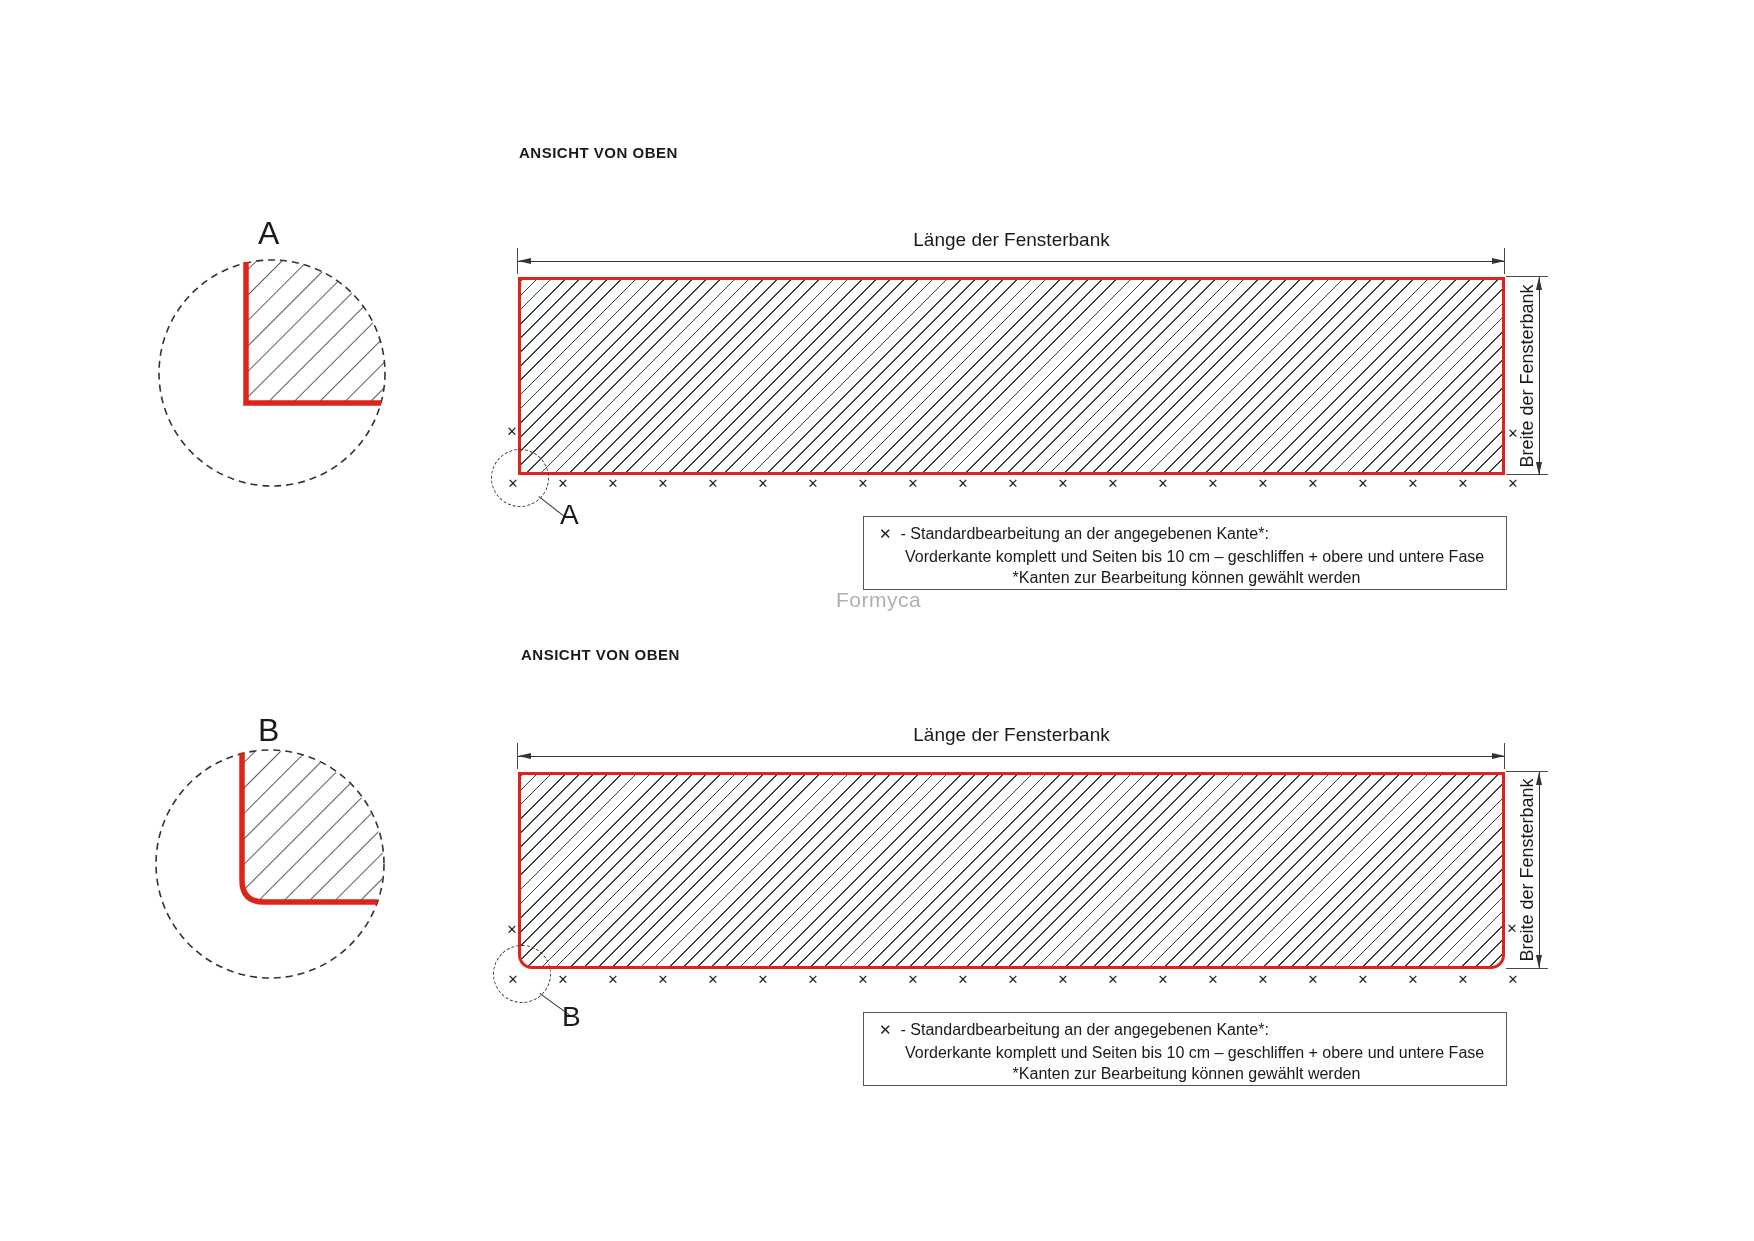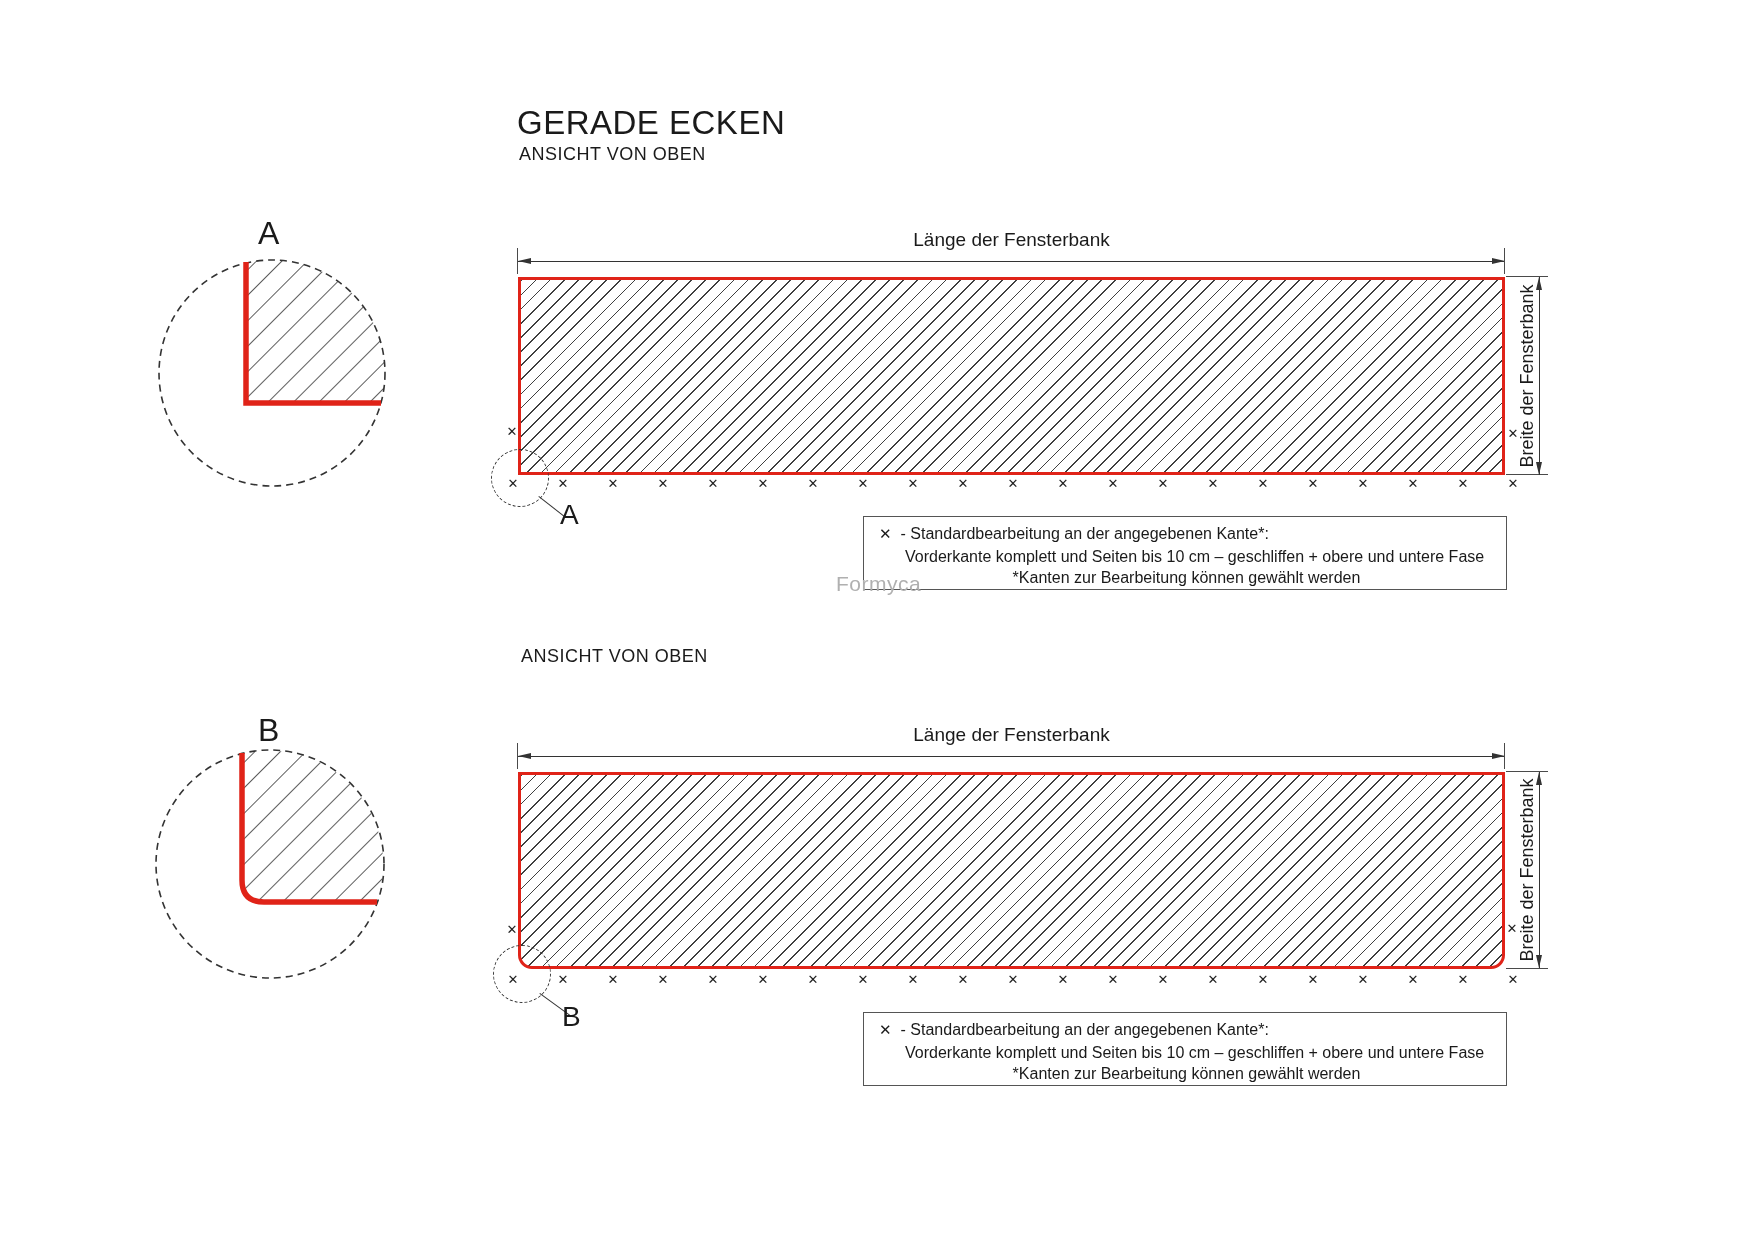--- a/index.html
+++ b/index.html
@@ -1,20 +1,20 @@
 <!DOCTYPE html>
 <html><head>
 <meta charset="utf-8">
 <style>
   html,body{margin:0;padding:0;background:#fff;}
   #canvas{position:relative;width:1754px;height:1241px;background:#ffffff;overflow:hidden;
           font-family:"Liberation Sans", sans-serif;color:#1a1a1a;}
   .abs{position:absolute;}
   .title{font-size:33px;letter-spacing:.5px;white-space:nowrap;}
-  .subtitle{font-size:18px;letter-spacing:.5px;white-space:nowrap;}
+  .subtitle{font-size:15px;letter-spacing:.5px;white-space:nowrap;font-weight:bold;}
   .dimlabel{font-size:19px;text-align:center;white-space:nowrap;}
   .vlabel{font-size:18px;text-align:center;white-space:nowrap;transform:rotate(-90deg);}
   .biglabel{font-size:32px;}
   .smalllabel{font-size:28px;}
   .watermark{font-size:21px;color:#b0b0b0;letter-spacing:.5px;}
   .slab{box-sizing:border-box;border:3px solid #e02318;background-color:#fff;
         background-image:repeating-linear-gradient(135deg,#3f3f3f 0px,#3f3f3f 1.2px,transparent 1.2px,transparent 10px);}
   .slab.rounded{border-radius:0 0 14px 14px;}
   .hline{height:0;border-top:1.4px solid #333;}
   .vline{width:0;border-left:1.4px solid #333;}
@@ -34,21 +34,20 @@
   .legend .row1{white-space:nowrap;}
   .legend .lmark{font-family:"DejaVu Sans", sans-serif;font-size:15px;margin-right:9px;}
   .legend .row2{margin-left:26px;white-space:nowrap;}
   .legend .row3{text-align:center;white-space:nowrap;}
 </style>
 </head>
 <body>
 
 <div id="canvas">
 
-  <div class="abs title" style="left:517px;top:104px;">GERADE ECKEN</div>
   <div class="abs subtitle" style="left:519px;top:144px;">ANSICHT VON OBEN</div>
 
   <div class="abs biglabel" style="left:258px;top:215px;">A</div>
   <svg class="abs" style="left:157px;top:258px;" width="230" height="230" viewBox="0 0 230 230">
     <defs>
       <pattern id="hatchA" patternUnits="userSpaceOnUse" width="18" height="18" patternTransform="rotate(-45)">
         <line x1="0" y1="0" x2="18" y2="0" stroke="#3f3f3f" stroke-width="1.7"></line>
       </pattern>
     </defs>
     <path d="M 89,5 L 89,145 L 224,145 A 113 113 0 0 0 89,5 Z" fill="url(#hatchA)" stroke="none"></path>
@@ -75,21 +74,21 @@
   <div class="abs minicircle" style="left:491px;top:449px;"></div>
   <div class="abs leader" style="left:539px;top:496px;width:34px;transform:rotate(38deg);"></div>
   <div class="abs smalllabel" style="left:560px;top:499px;">A</div>
 
   <div class="abs legend" style="left:863px;top:516px;">
     <div class="row1"><span class="lmark">✕</span><span>- Standardbearbeitung an der angegebenen Kante*:</span></div>
     <div class="row2">Vorderkante komplett und Seiten bis 10 cm – geschliffen + obere und untere Fase</div>
     <div class="row3">*Kanten zur Bearbeitung können gewählt werden</div>
   </div>
 
-  <div class="abs watermark" style="left:836px;top:572px;">Formyca</div>
+  <div class="abs watermark" style="left:836px;top:588px;">Formyca</div>
   <div class="abs subtitle" style="left:521px;top:646px;">ANSICHT VON OBEN</div>
 
   <div class="abs biglabel" style="left:258px;top:712px;">B</div>
   <svg class="abs" style="left:155px;top:749px;" width="232" height="232" viewBox="0 0 232 232">
     <defs>
       <pattern id="hatchB" patternUnits="userSpaceOnUse" width="18" height="18" patternTransform="rotate(-45)">
         <line x1="0" y1="0" x2="18" y2="0" stroke="#3f3f3f" stroke-width="1.7"></line>
       </pattern>
     </defs>
     <path d="M 87,5 L 87,131 Q 87,153 109,153 L 222,153 A 114 114 0 0 0 87,5 Z" fill="url(#hatchB)" stroke="none"></path>

